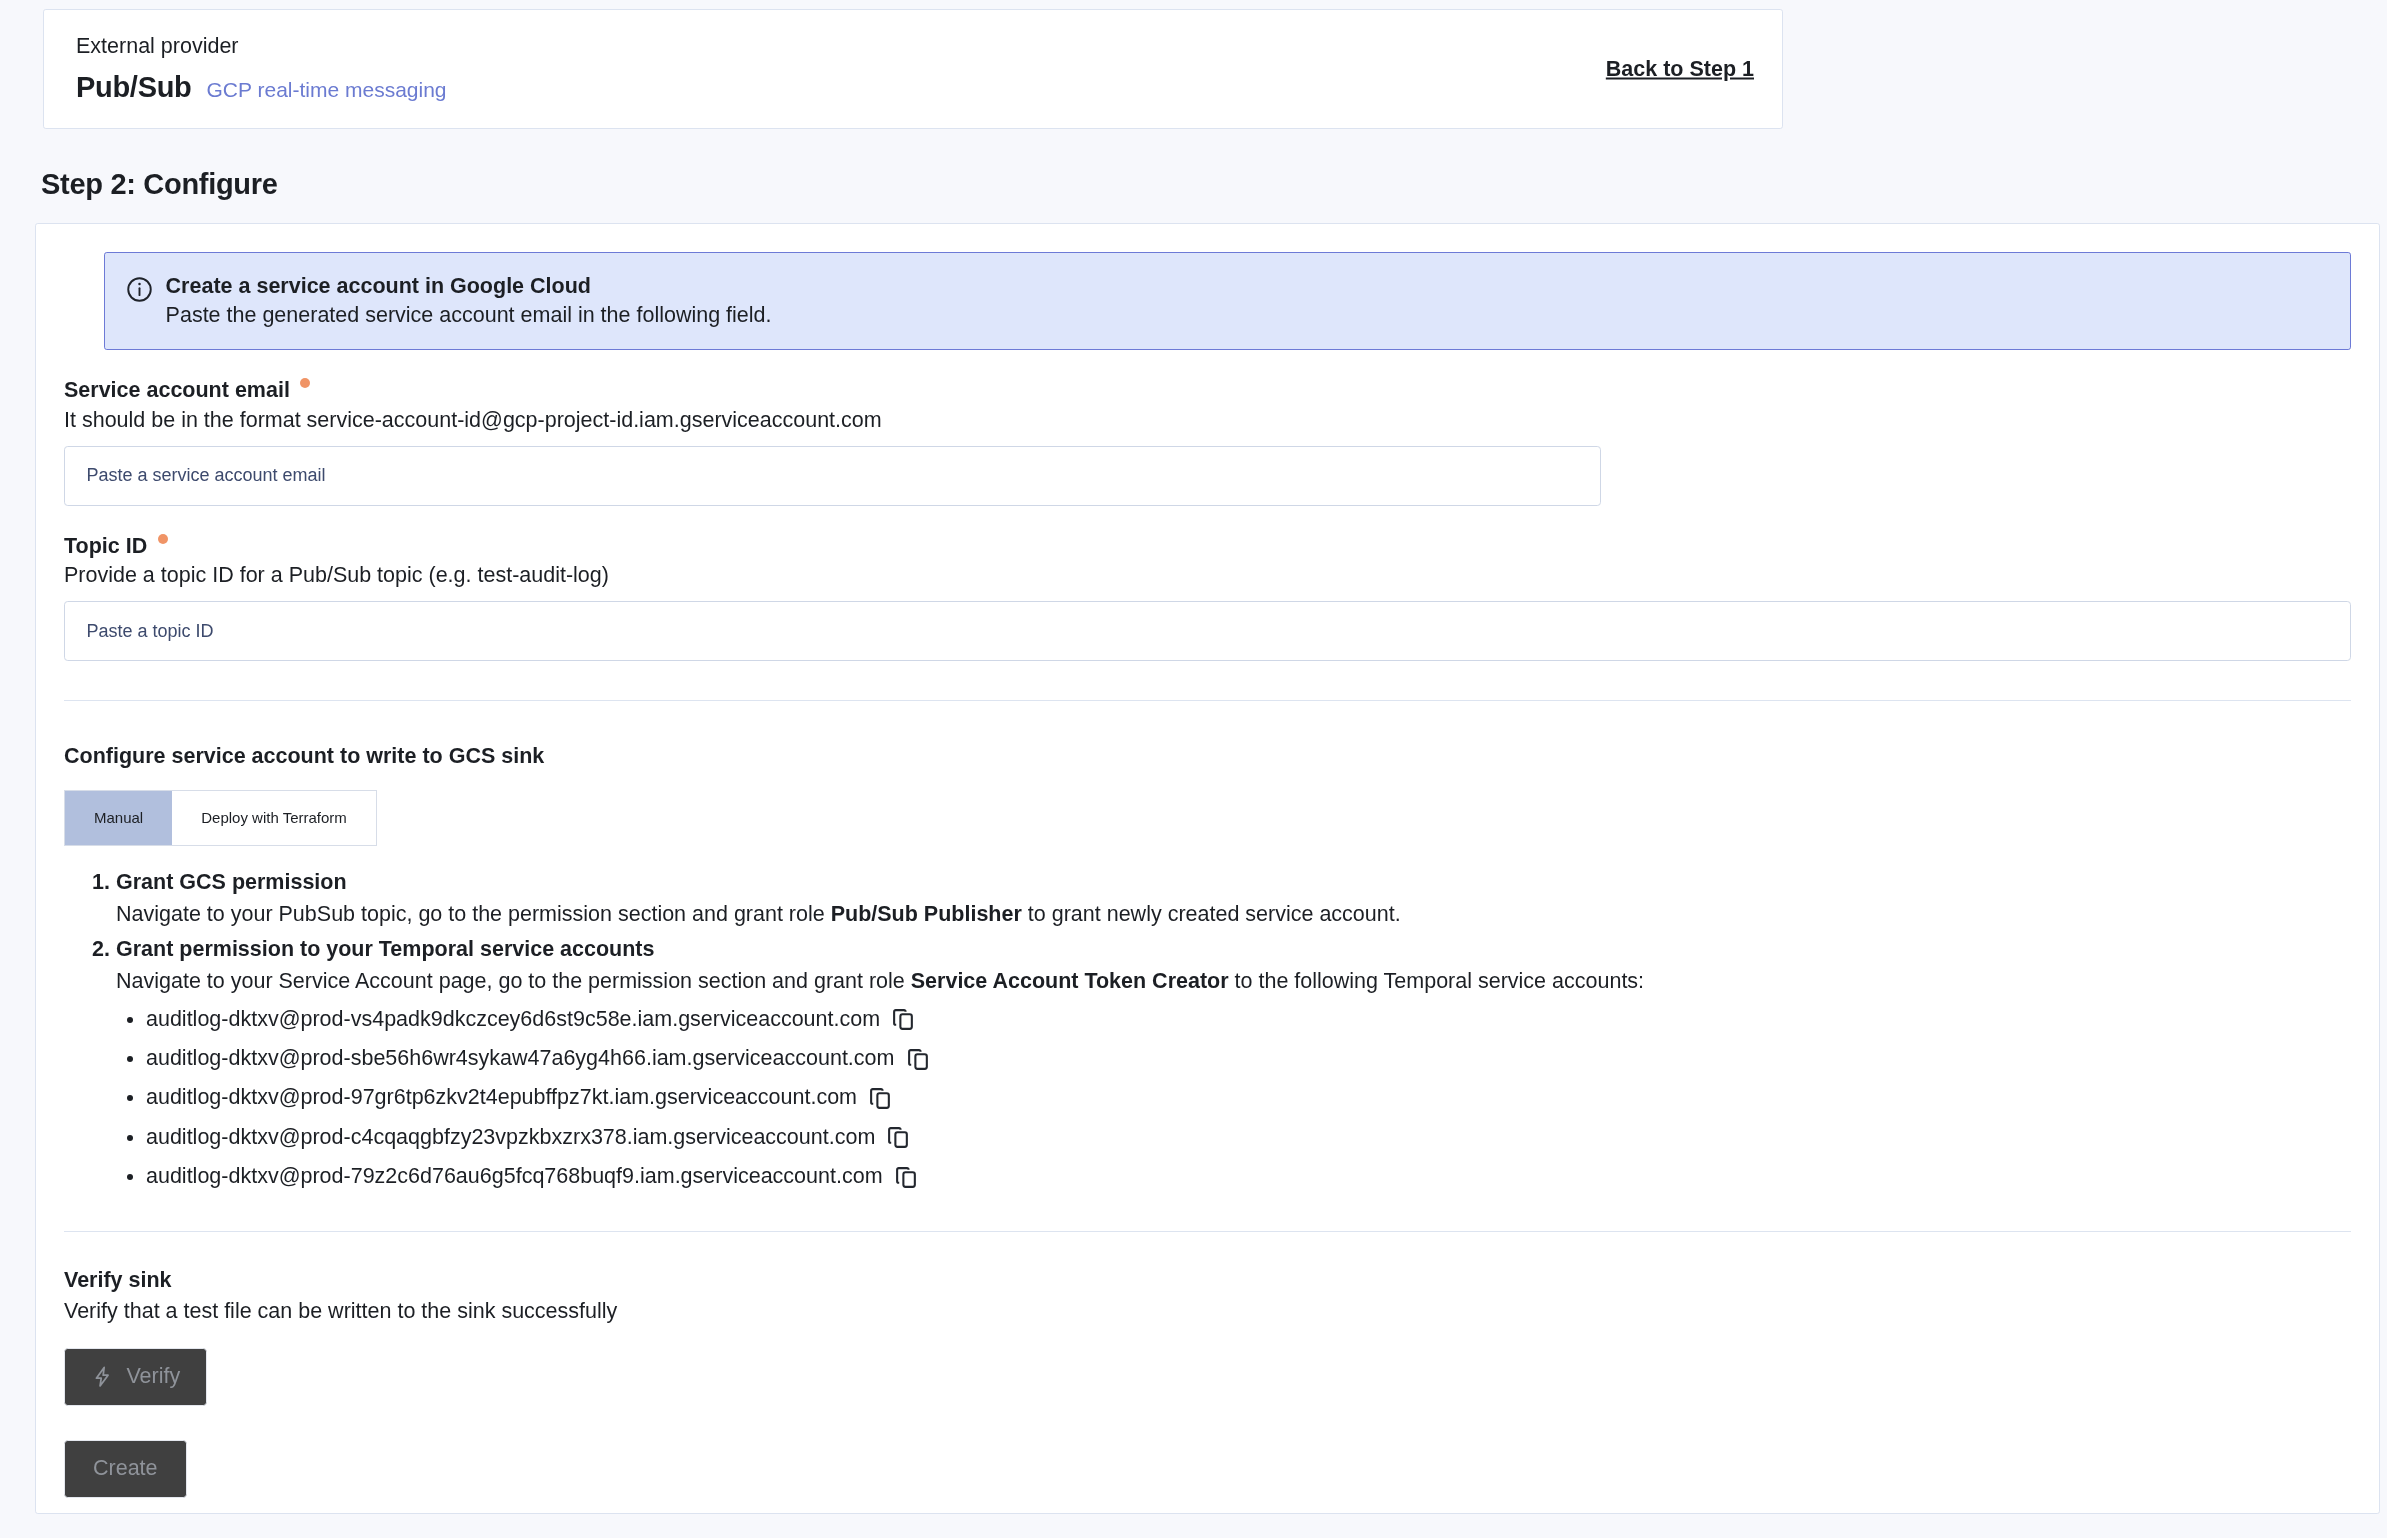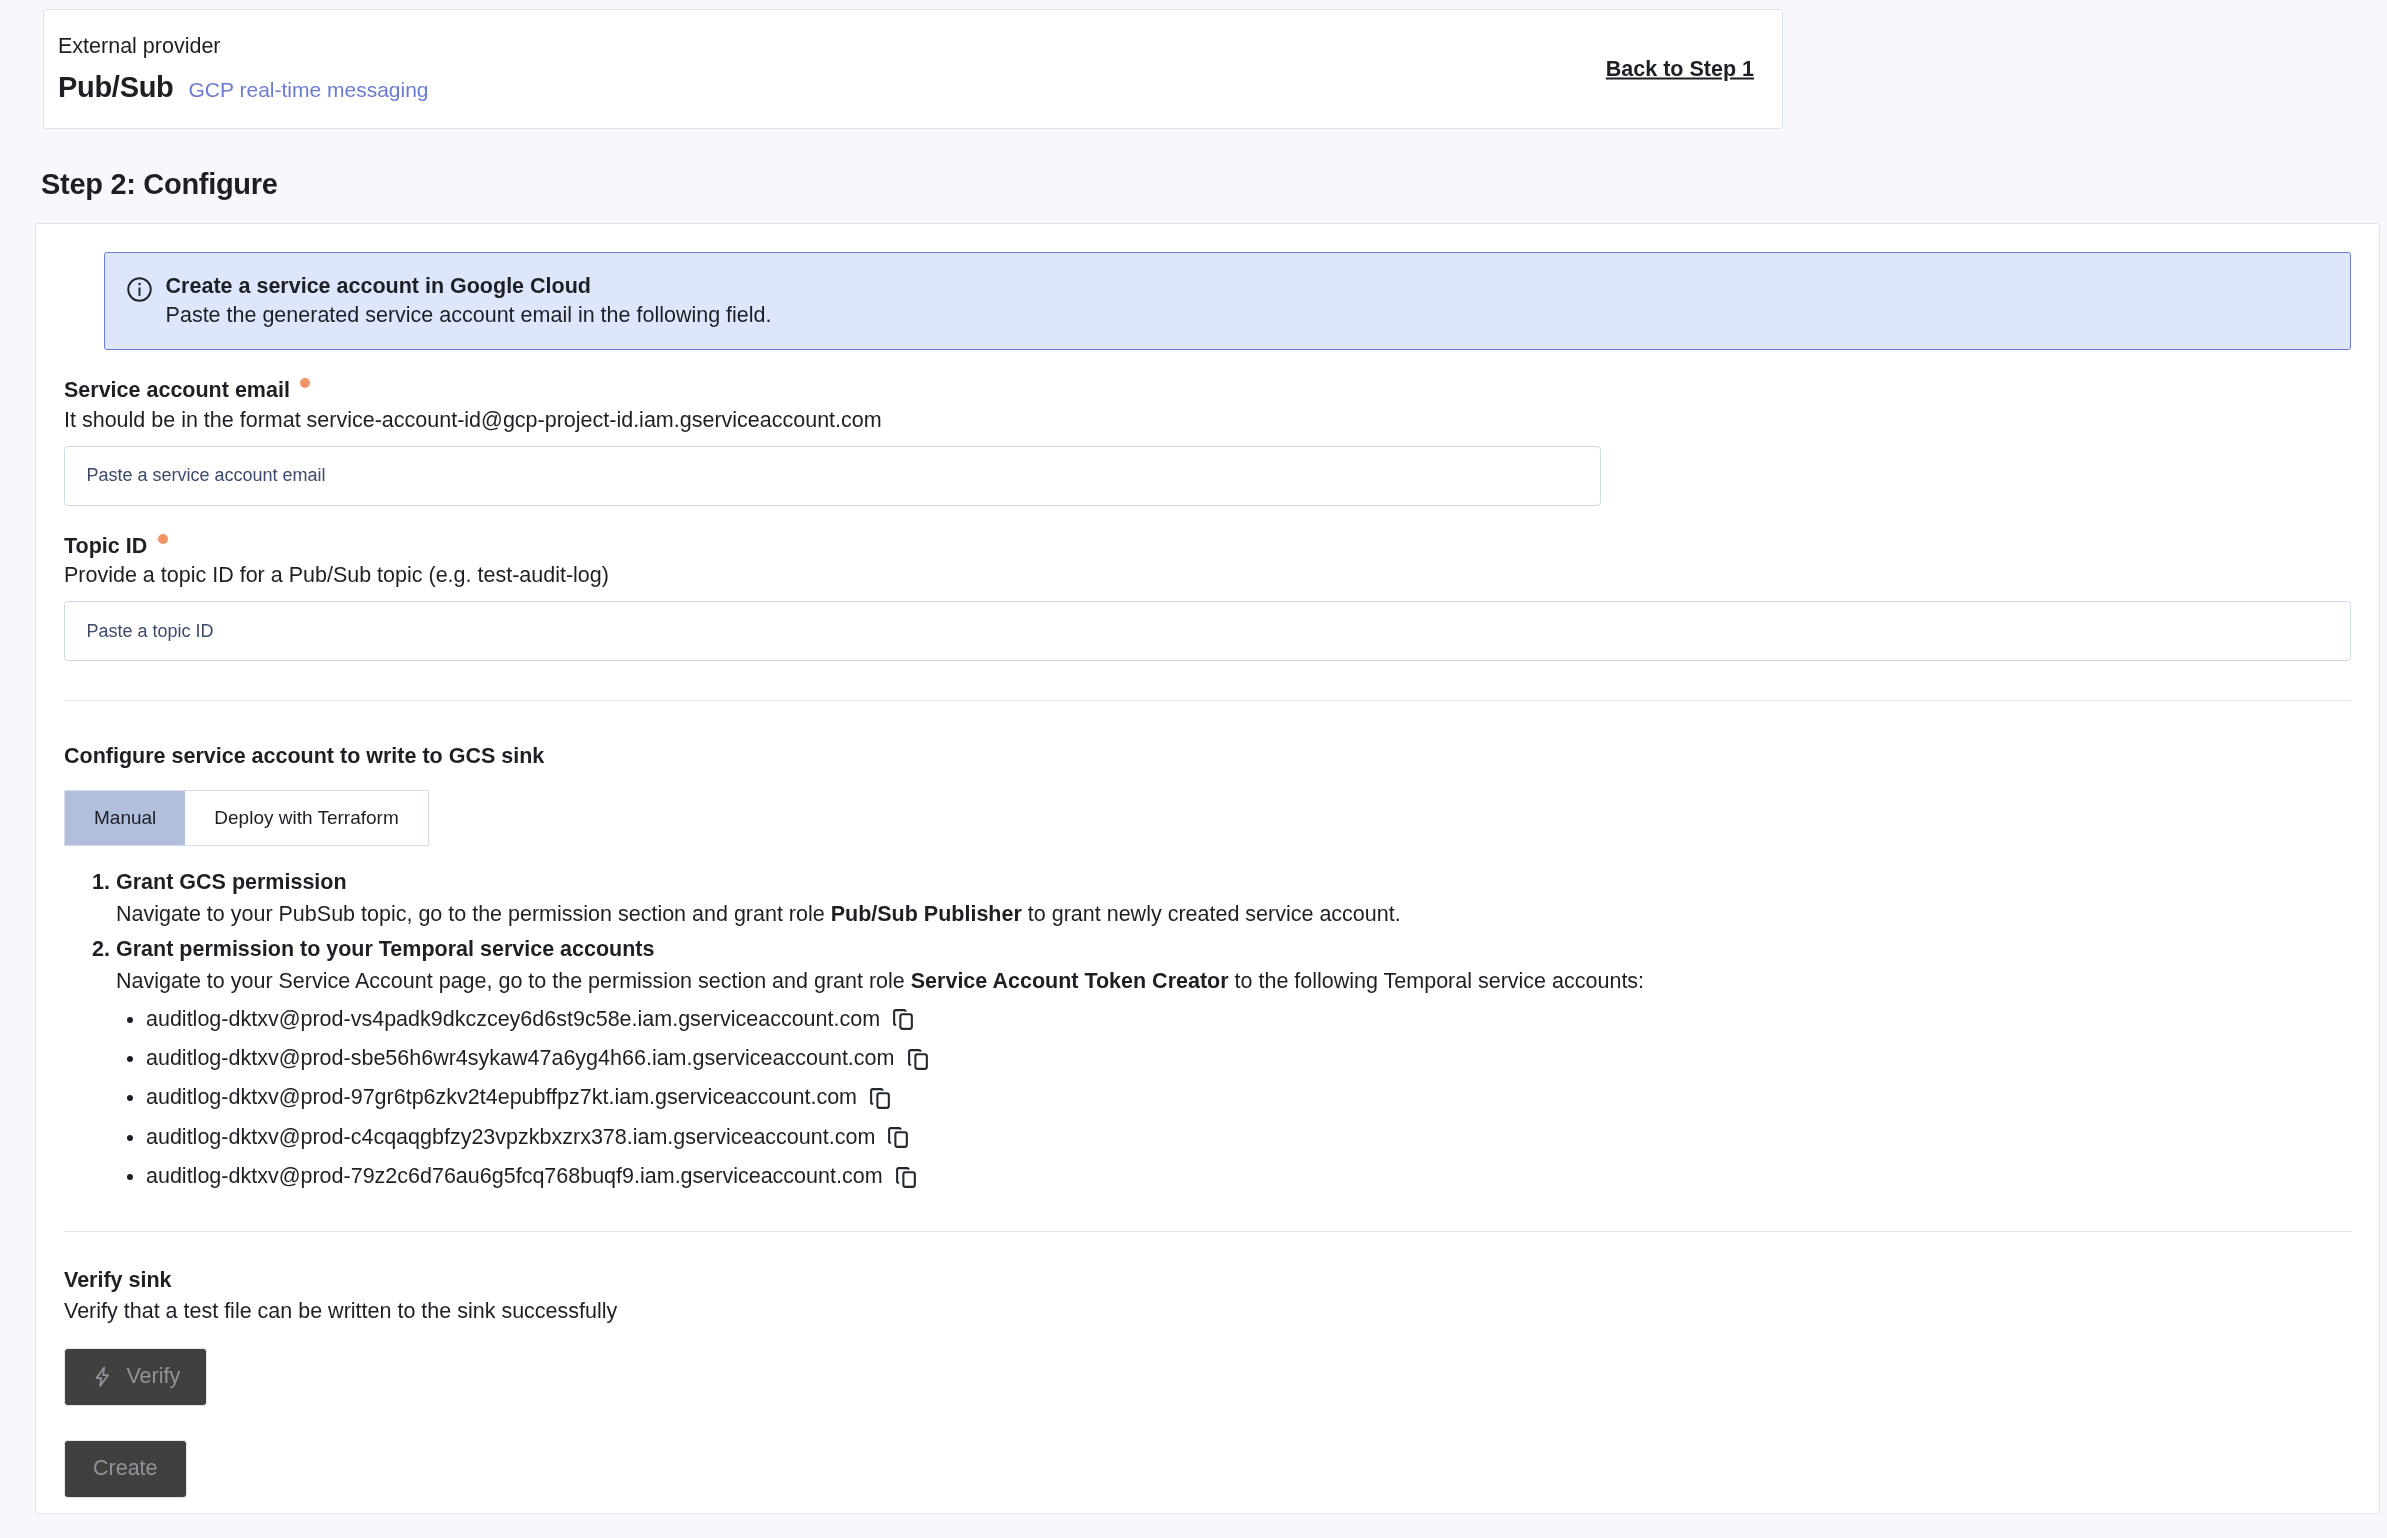--- a/index.html
+++ b/index.html
@@ -13,21 +13,21 @@
     -webkit-font-smoothing: antialiased;
   }
   
   .provider-card {
     position: relative;
     margin: 9.4px 0 0 43px;
     width: 1740px;
     background: #ffffff;
     border: 0.9px solid #dce3f0;
     border-radius: 2.8px;
-    padding: 24px 14px;
+    padding: 24px 32px;
   }
   .eyebrow { font-size: 21.5px; color: #1c1f24; }
   .provider-row { display: flex; align-items: baseline; gap: 15px; margin-top: 11.2px; }
   .provider-name { font-size: 29px; font-weight: 700; letter-spacing: -0.3px; }
   .provider-desc { font-size: 21px; color: #6b7bd1; }
   .back-link {
     position: absolute; right: 28px; top: 50%; transform: translateY(-50%);
     font-size: 21.5px; font-weight: 600; color: #1c1f24;
     text-decoration: underline; cursor: pointer;
   }
@@ -73,21 +73,21 @@
   }
   .text-input::placeholder { color: #3d4a6d; opacity: 1; }
   .input-email { width: 1537px; }
   .input-topic { width: 100%; }
   .divider { border: none; border-top: 0.9px solid #dde4f0; margin: 39px 0 0 0; }
   
   .section-heading { font-weight: 700; margin-top: 43px; }
   .tabs { display: inline-flex; border: 0.9px solid #d7dde8; margin-top: 20.6px; background: #fff; }
   .tab {
     height: 54px; display: flex; align-items: center;
-    padding: 0 29px; font-size: 19px; color: #1c1f24; cursor: pointer;
+    padding: 0 29px; font-size: 15px; color: #1c1f24; cursor: pointer;
     background: #ffffff; border: none; font-family: inherit;
   }
   .tab.selected { background: #b1bfdd; }
   ol.steps { margin: 24px 0 0 0; padding-left: 52px; }
   ol.steps > li { margin-bottom: 5.6px; }
   ol.steps > li::marker { font-weight: 700; }
   .step-item-title { font-weight: 700; }
   .step-item-body { margin: 7.5px 0 9.4px 0; font-weight: 400; }
   .step-item-body strong { font-weight: 700; }
   ul.accounts { margin: 5.6px 0 0 0; padding-left: 30px; list-style: disc; }

